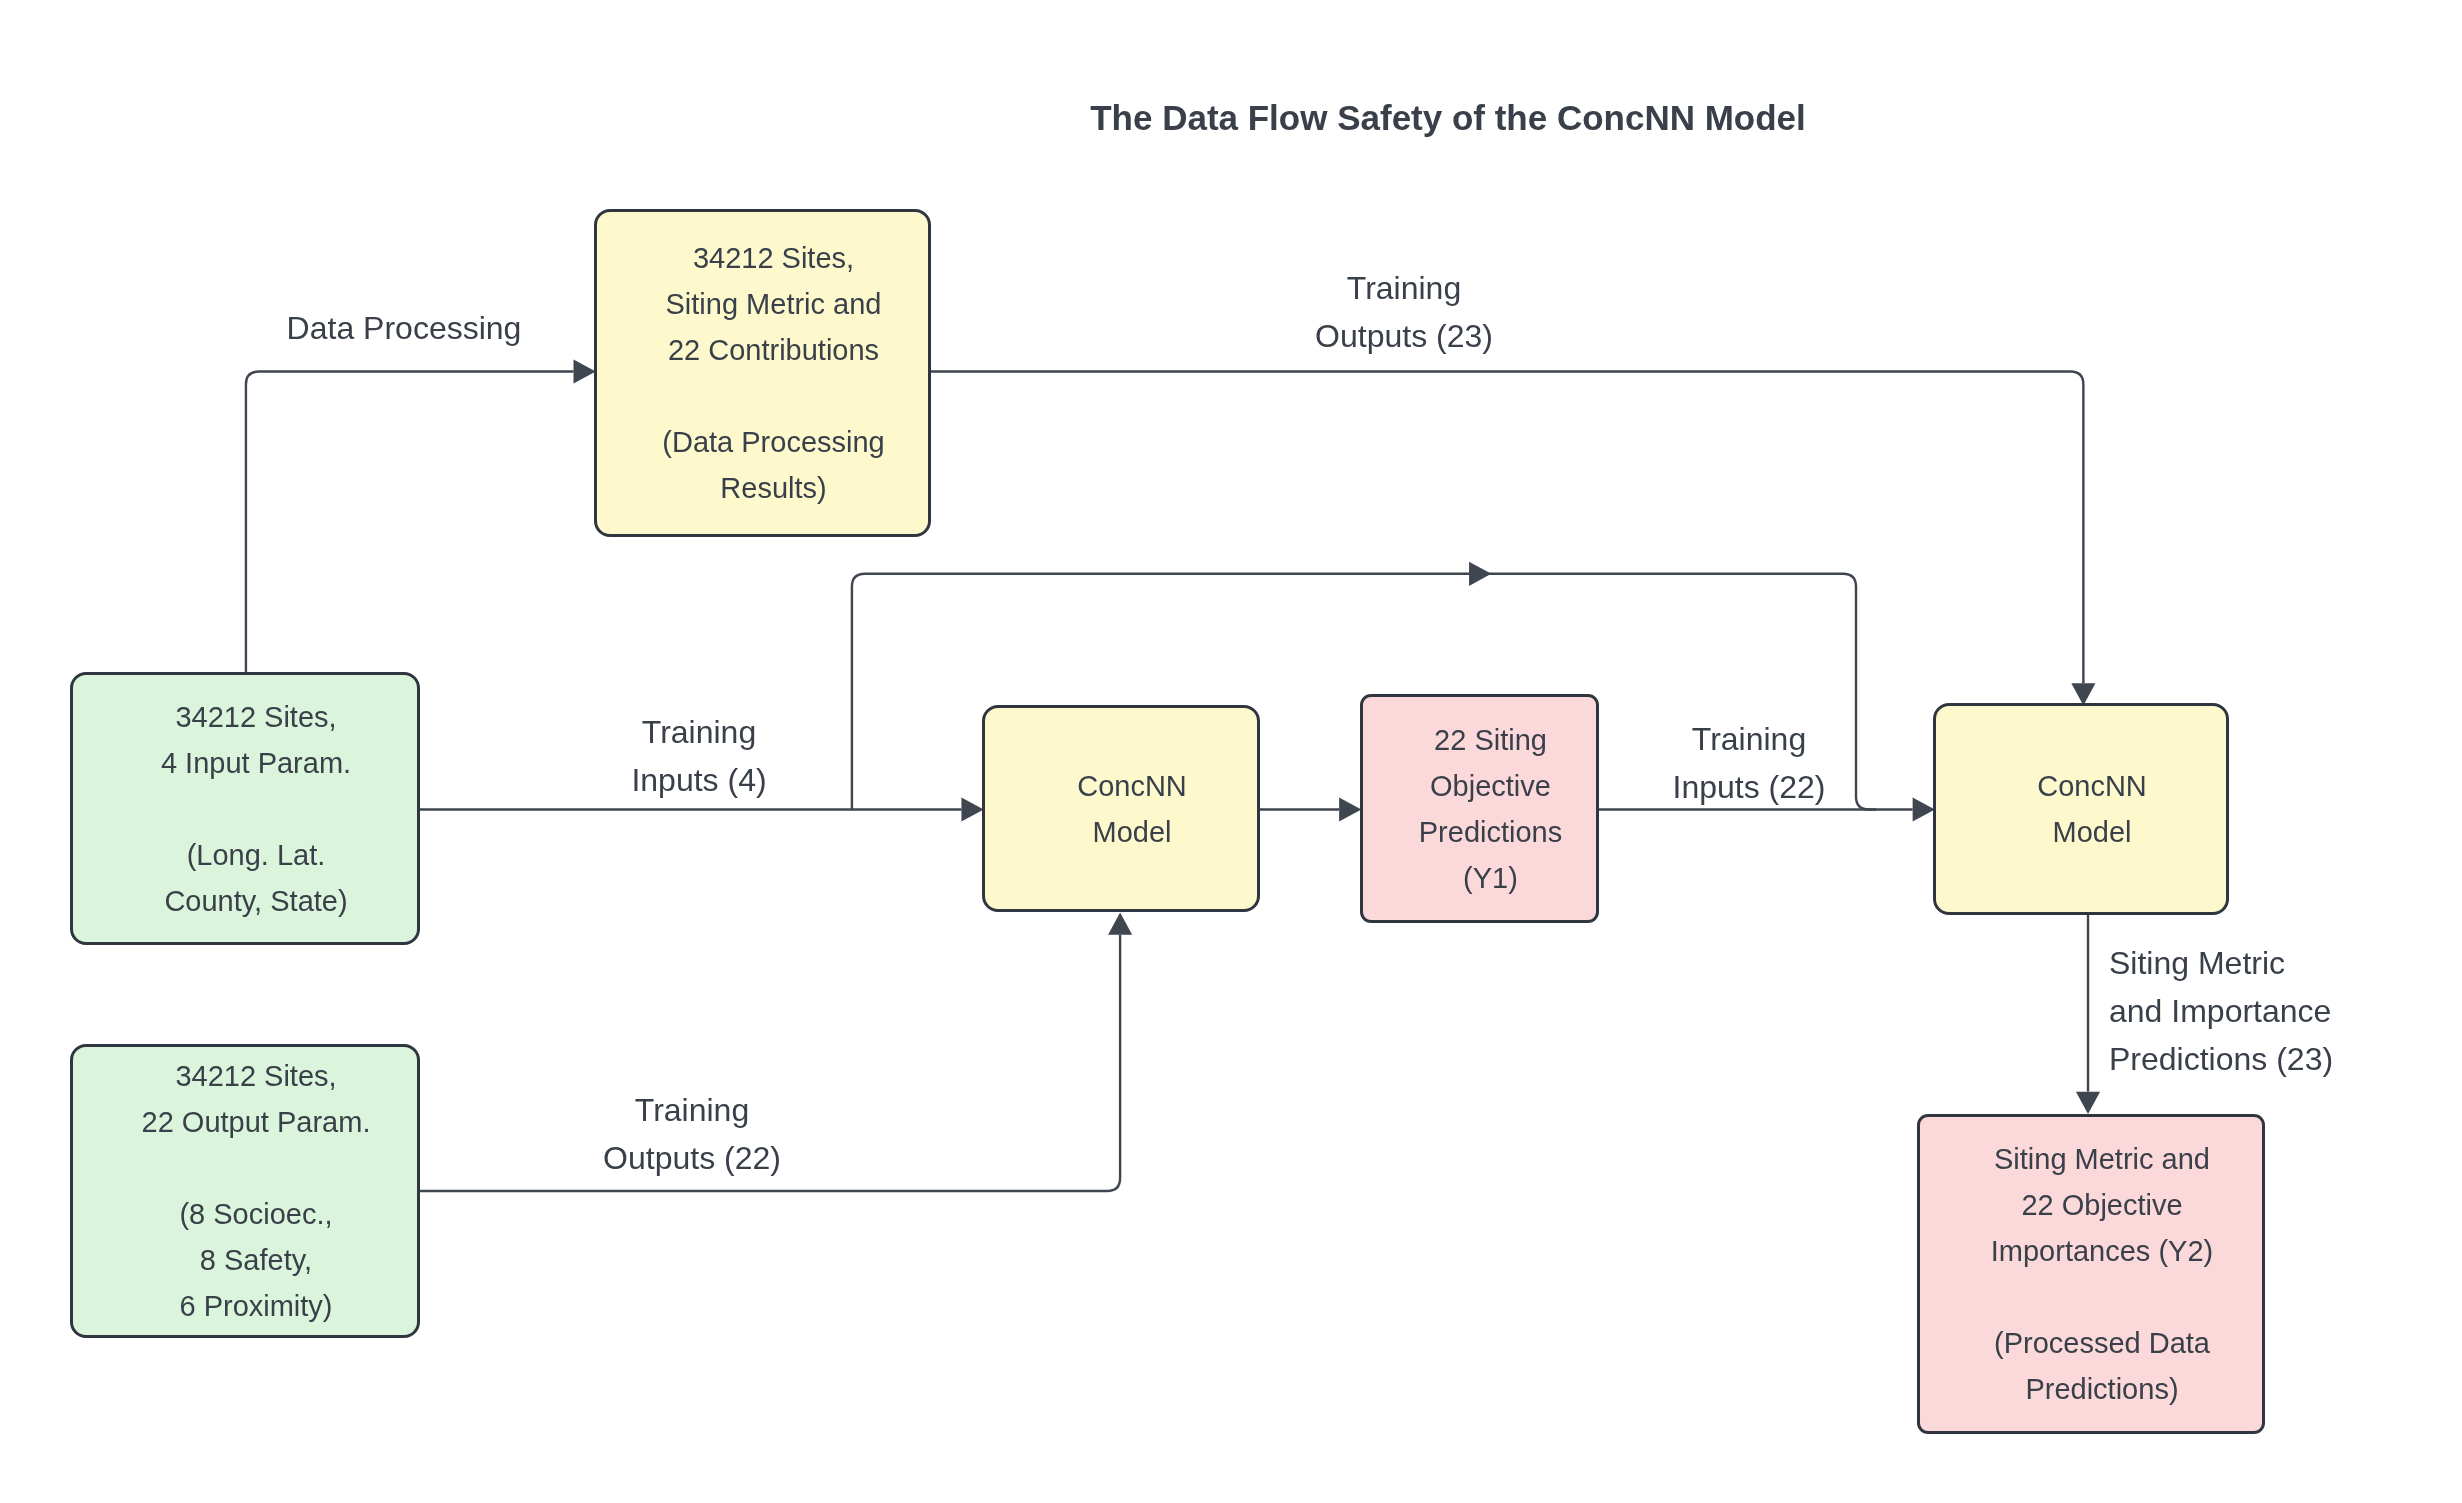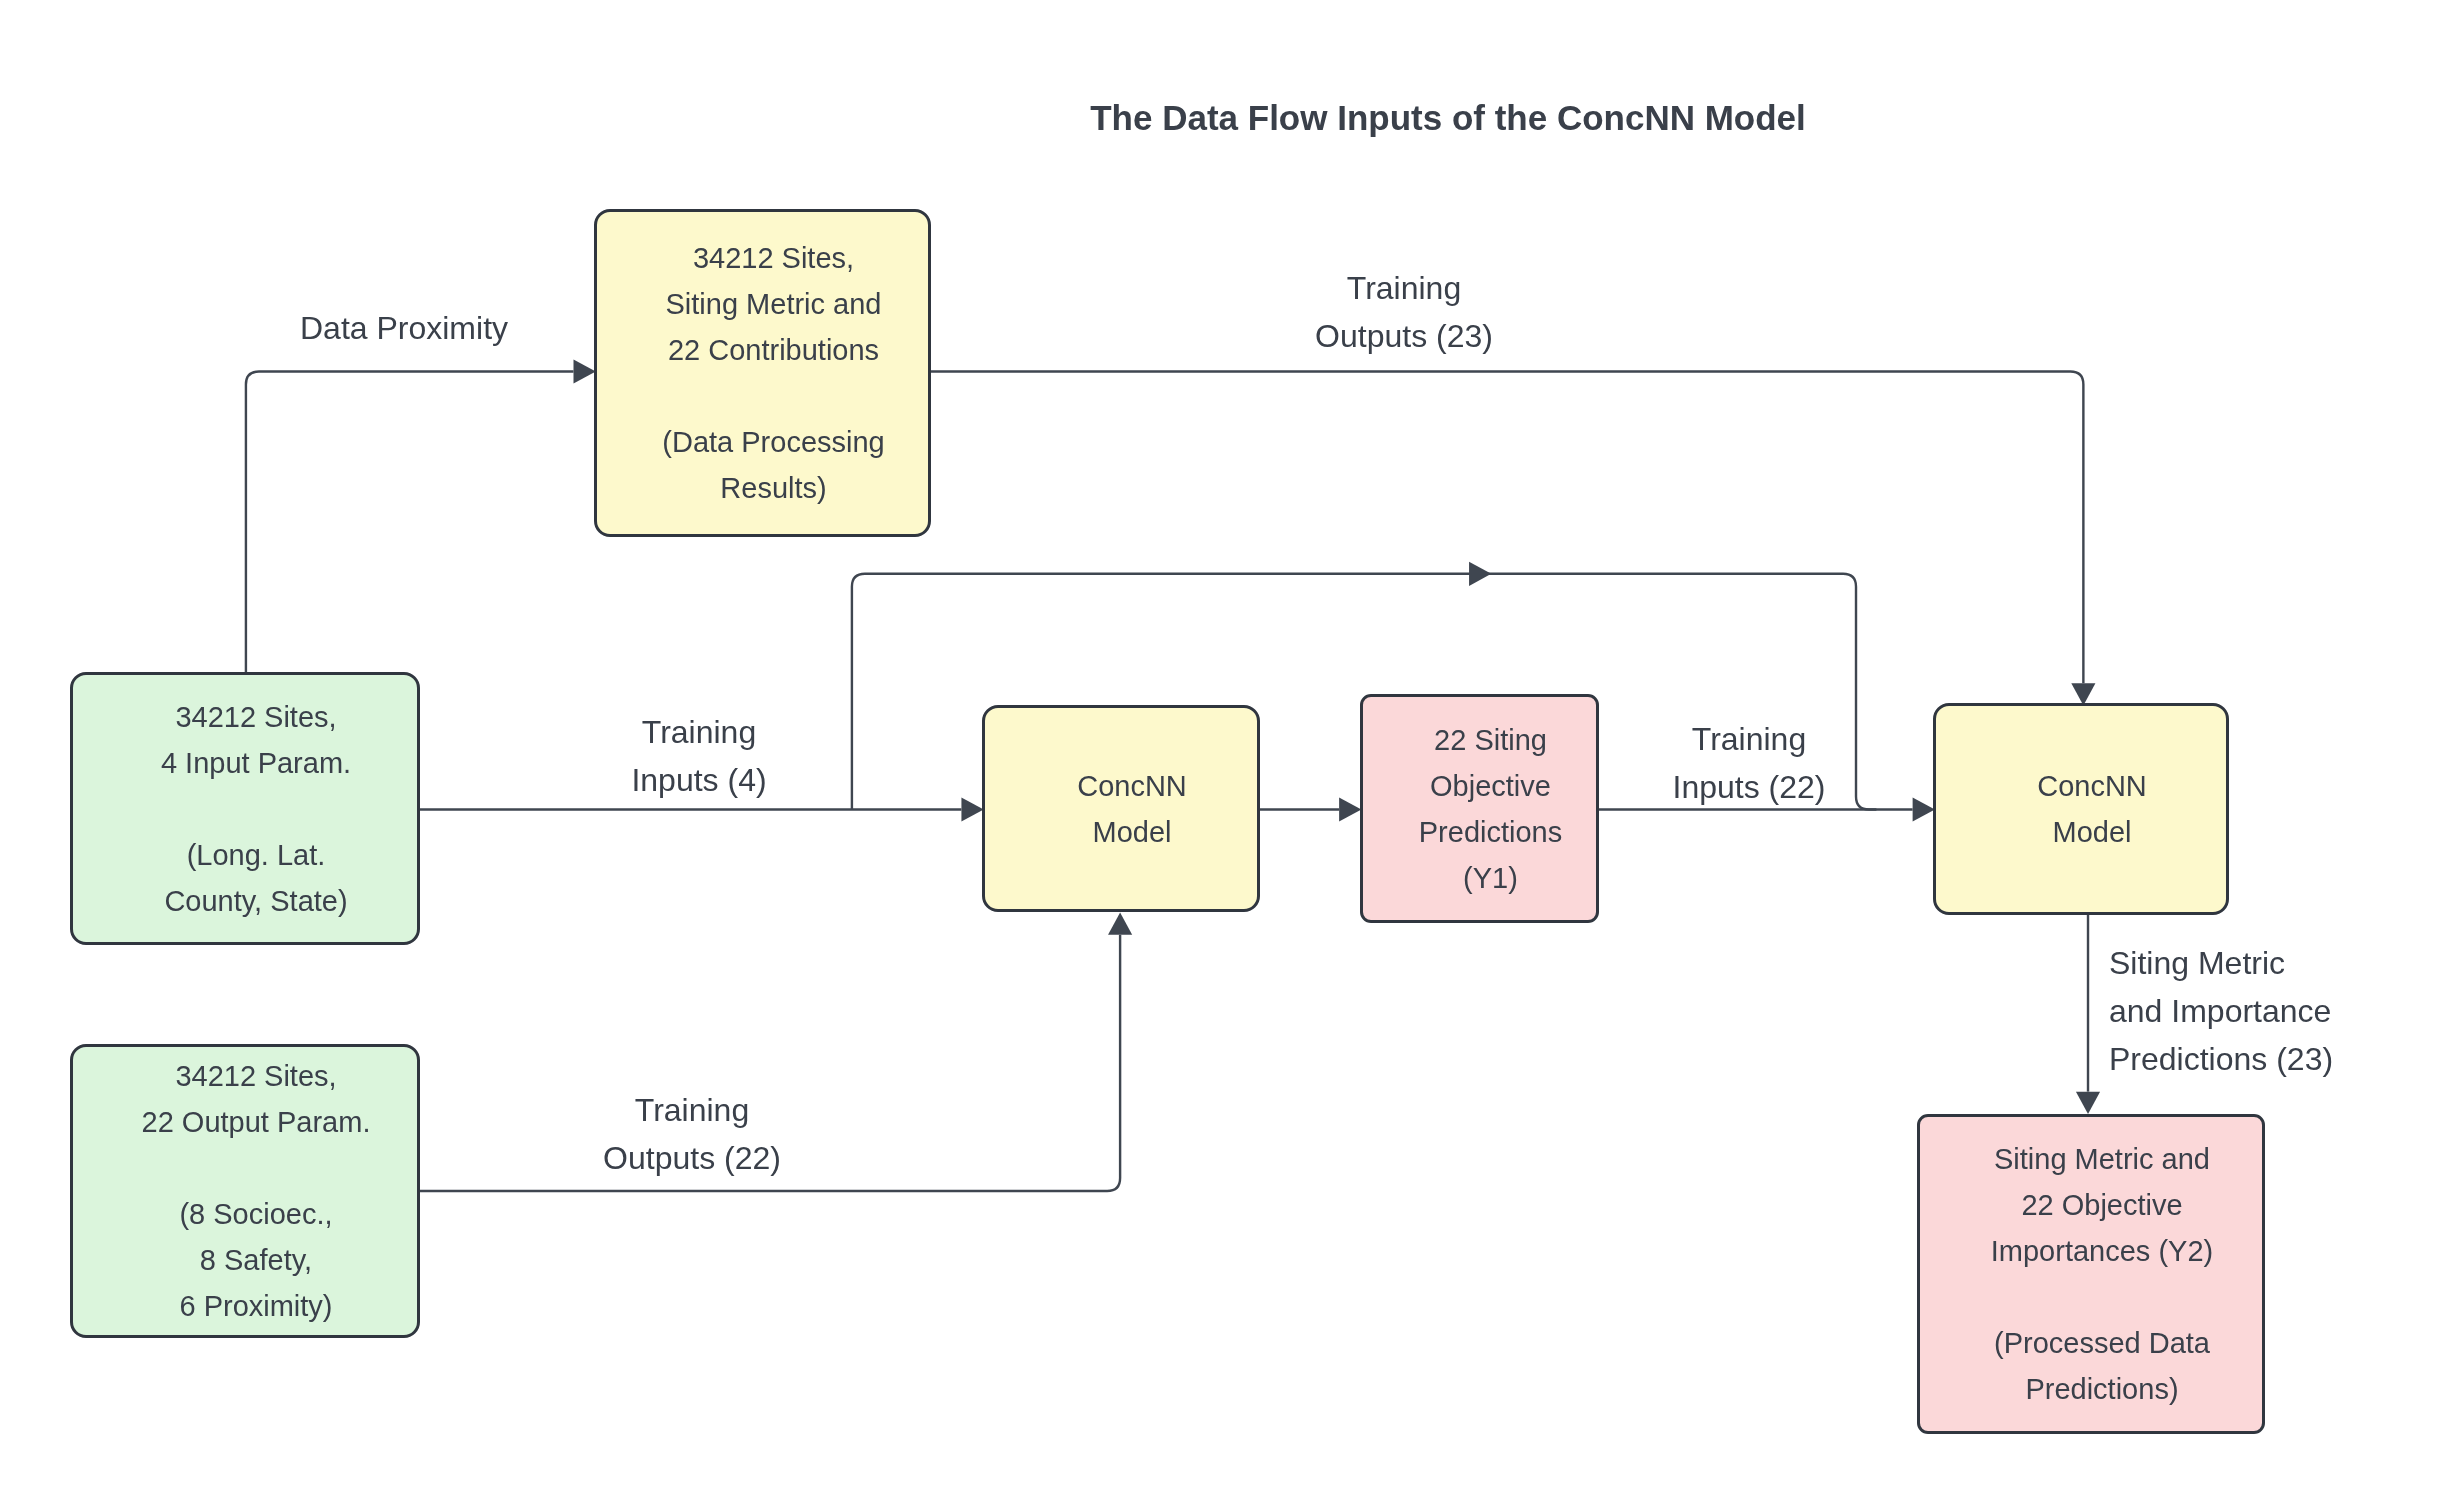--- a/index.html
+++ b/index.html
@@ -140,21 +140,21 @@
       <path class="edge" d="M452,1283 H1193 Q1207,1283 1207,1269 V1007"></path>
       <polygon class="arrowhead" points="1207,983 1194,1007 1220,1007"></polygon>
     </g>
 
     <g>
       <path class="edge" d="M2250,985 V1176"></path>
       <polygon class="arrowhead" points="2250,1200 2237,1176 2263,1176"></polygon>
     </g>
   </svg>
 
-  <div class="diagram-title">The Data Flow Inputs of the ConcNN Model</div>
+  <div class="diagram-title">The Data Flow Safety of the ConcNN Model</div>
 
   <div class="node yellow node-processing-results">34212 Sites,
 Siting Metric and
 22 Contributions
 
 (Data Processing
 Results)</div>
   <div class="node green node-input-params">34212 Sites,
 4 Input Param.
 
@@ -174,21 +174,21 @@
 (Y1)</div>
   <div class="node yellow node-model-2">ConcNN
 Model</div>
   <div class="node pink node-y2">Siting Metric and
 22 Objective
 Importances (Y2)
 
 (Processed Data
 Predictions)</div>
 
-  <div class="edge-label label-data-processing">Data Proximity</div>
+  <div class="edge-label label-data-processing">Data Processing</div>
   <div class="edge-label label-training-outputs-23">Training
 Outputs (23)</div>
   <div class="edge-label label-training-inputs-4">Training
 Inputs (4)</div>
   <div class="edge-label label-training-inputs-22">Training
 Inputs (22)</div>
   <div class="edge-label label-training-outputs-22">Training
 Outputs (22)</div>
   <div class="edge-label label-predictions-23">Siting Metric
 and Importance

